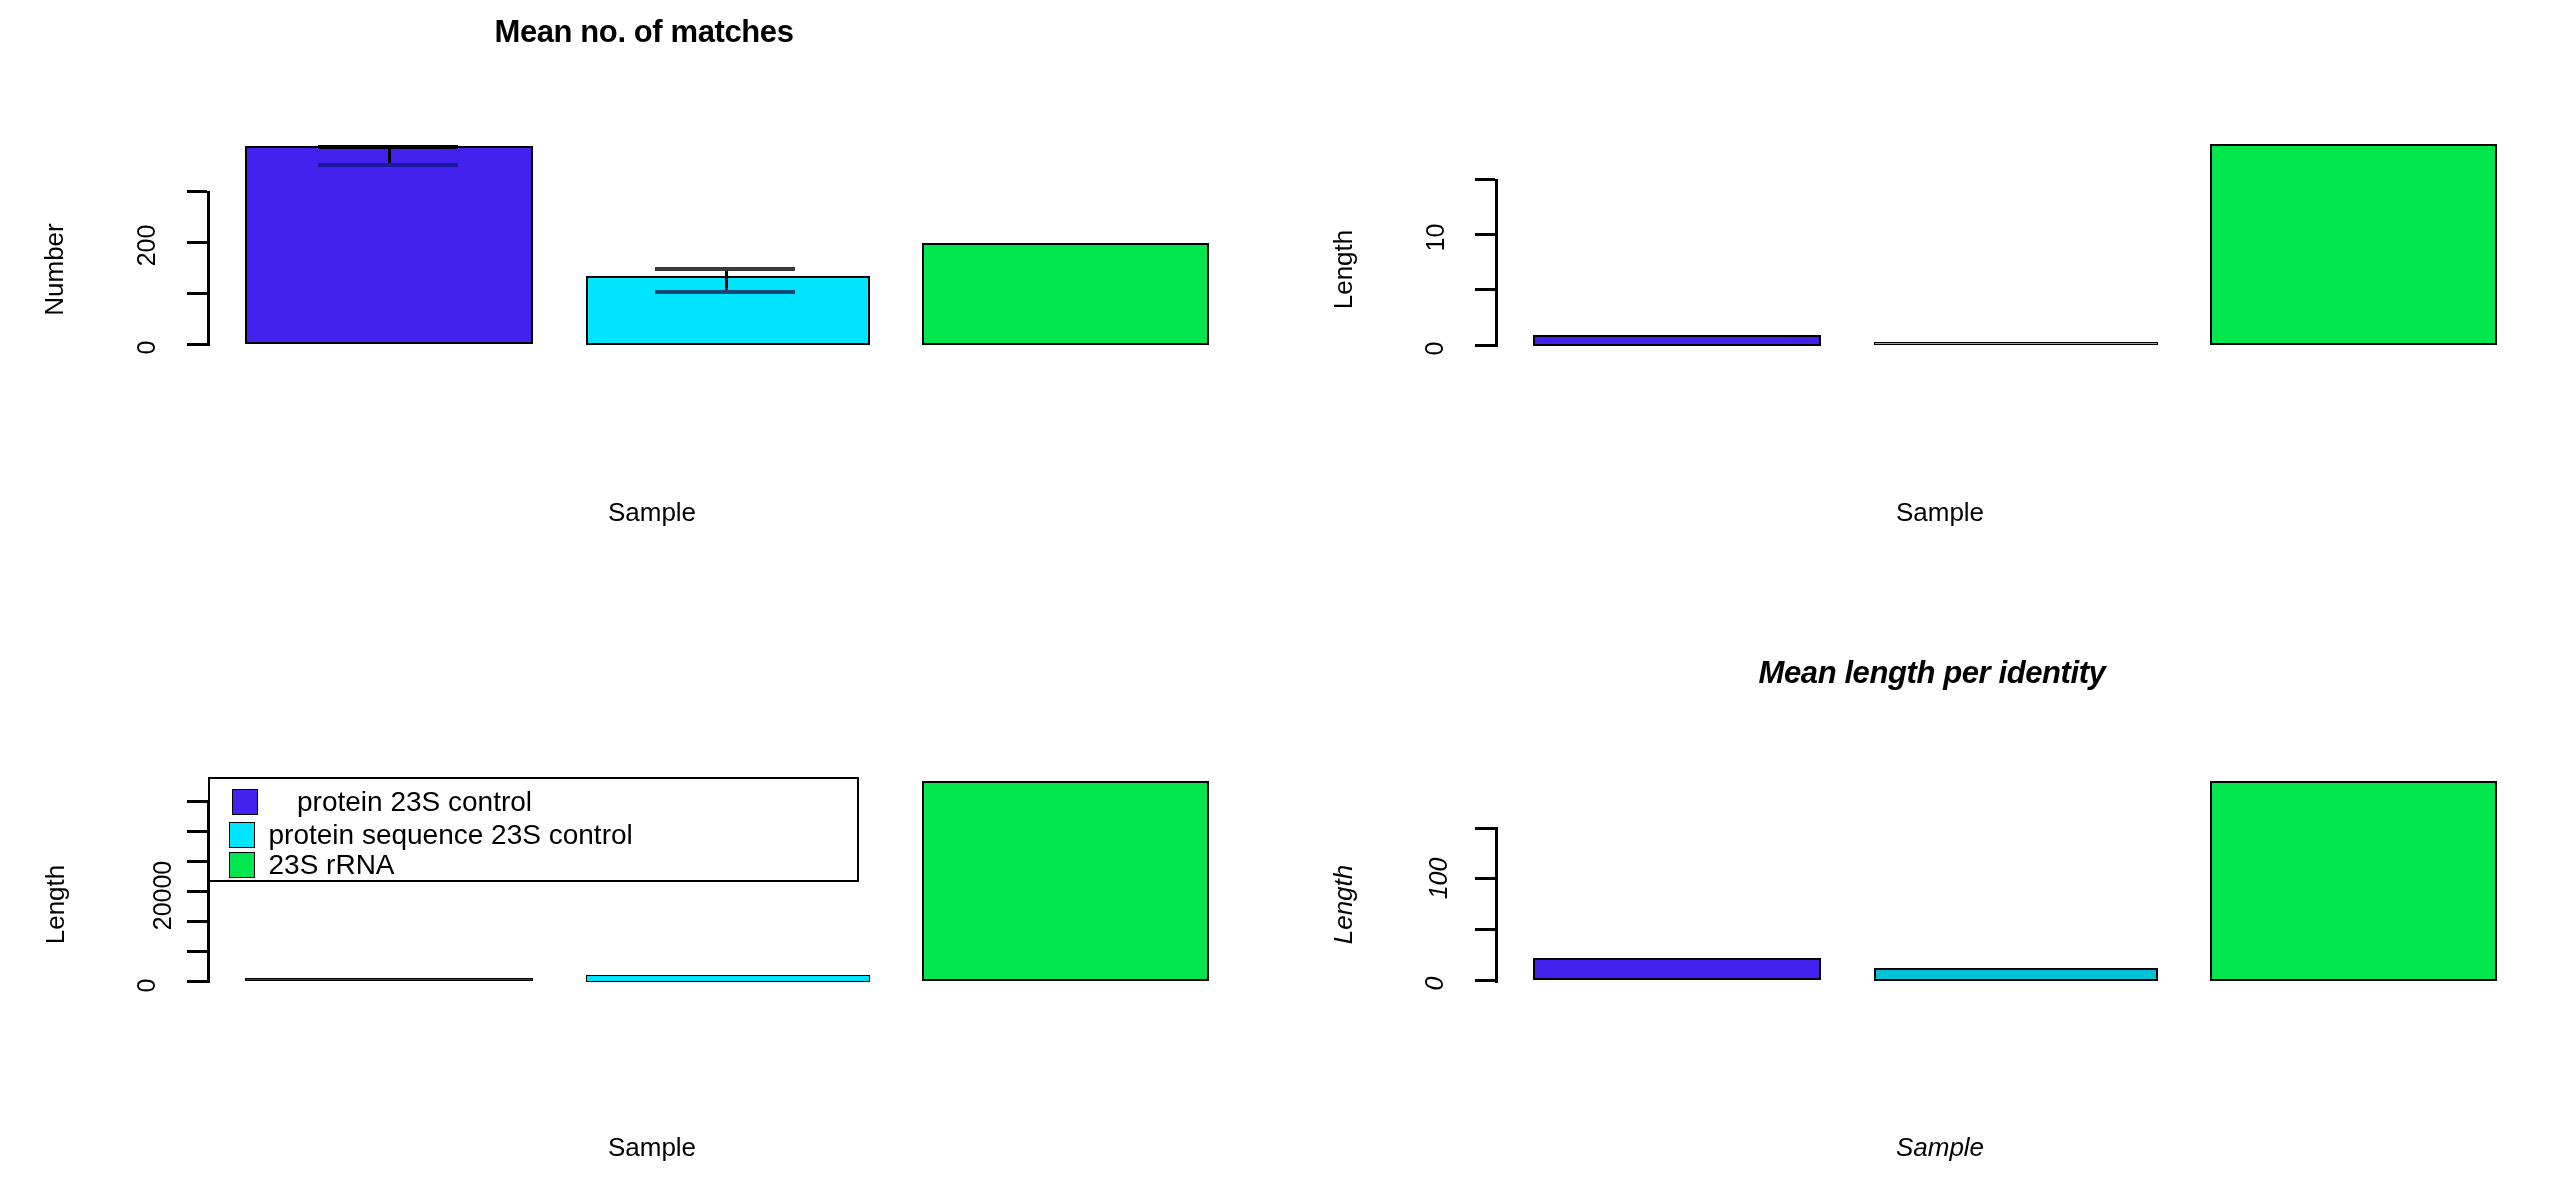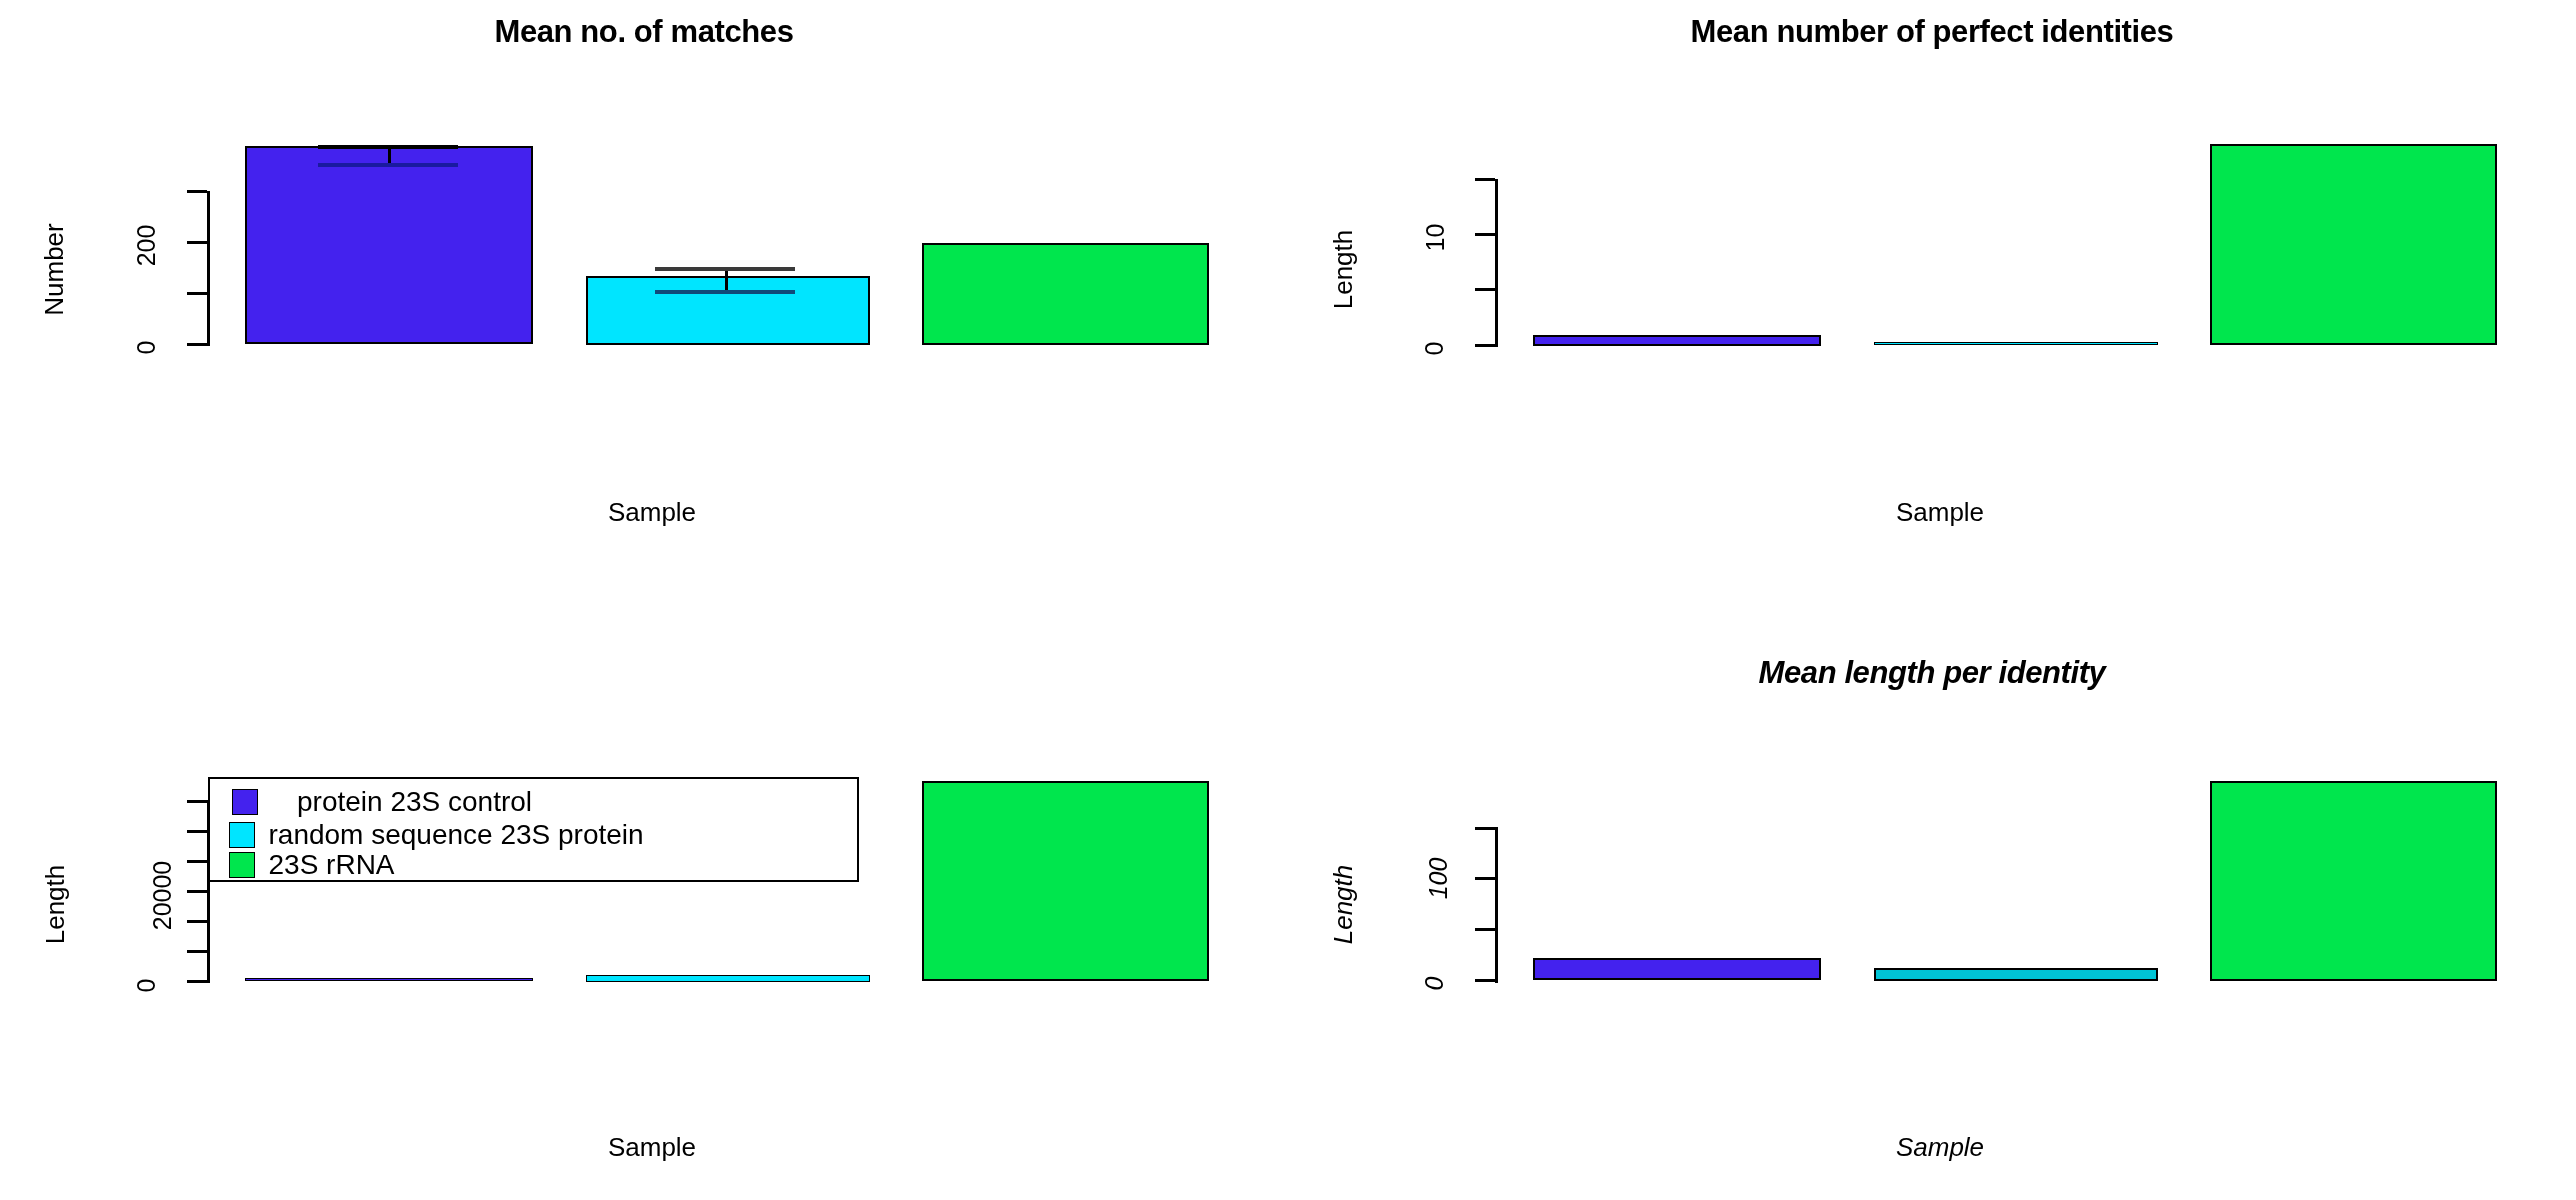--- a/index.html
+++ b/index.html
@@ -131,21 +131,20 @@
       <div class="errbar-v" style="left:725px;top:268px;height:25px;"></div>
       <div class="errbar-cap" style="left:655px;top:267px;width:140px;background:#3a3a3a;"></div>
       <div class="errbar-cap" style="left:655px;top:290px;width:140px;background:#104a7a;"></div>
     </div>
 
     <div class="xlab" style="top:497px;">Sample</div>
   </div>
 
   <div class="panel" style="left:1288px;top:0px;width:1288px;height:600px;">
 
-    <div class="panel-title" style="top:14px;">Mean number of perfect identities</div>
 
     <div class="ylab" style="left:-45px;top:254px;width:200px;text-align:center;">Length</div>
 
     <div class="plot" style="left:0px;top:0px;width:1288px;height:600px;">
 
       <div class="axis-spine" style="left:207px;top:179px;height:168px;"></div>
 
       <div class="tick" style="left:187px;top:344px;"></div>
       <div class="tick" style="left:187px;top:288px;"></div>
       <div class="tick" style="left:187px;top:233px;"></div>
@@ -186,21 +185,21 @@
       <div class="bar" style="left:586px;top:375px;width:284px;height:7px;background:#00e5ff;border-width:1.5px;"></div>
       <div class="bar" style="left:922px;top:181px;width:287px;height:200px;background:#00e64d;"></div>
 
       <div class="legend" style="left:208px;top:177px;width:651px;height:105px;">
         <div class="legend-row" style="left:22px;top:9.2px;gap:25px;">
           <span class="legend-swatch" style="background:#4422ee;"></span>
           <span class="legend-text">protein 23S control</span>
         </div>
         <div class="legend-row" style="left:18.5px;top:42px;">
           <span class="legend-swatch" style="background:#00e5ff;"></span>
-          <span class="legend-text">random sequence 23S protein</span>
+          <span class="legend-text">protein sequence 23S control</span>
         </div>
         <div class="legend-row" style="left:18.5px;top:72px;">
           <span class="legend-swatch" style="background:#00e64d;"></span>
           <span class="legend-text">23S rRNA</span>
         </div>
       </div>
     </div>
 
     <div class="xlab" style="top:532px;">Sample</div>
   </div>

